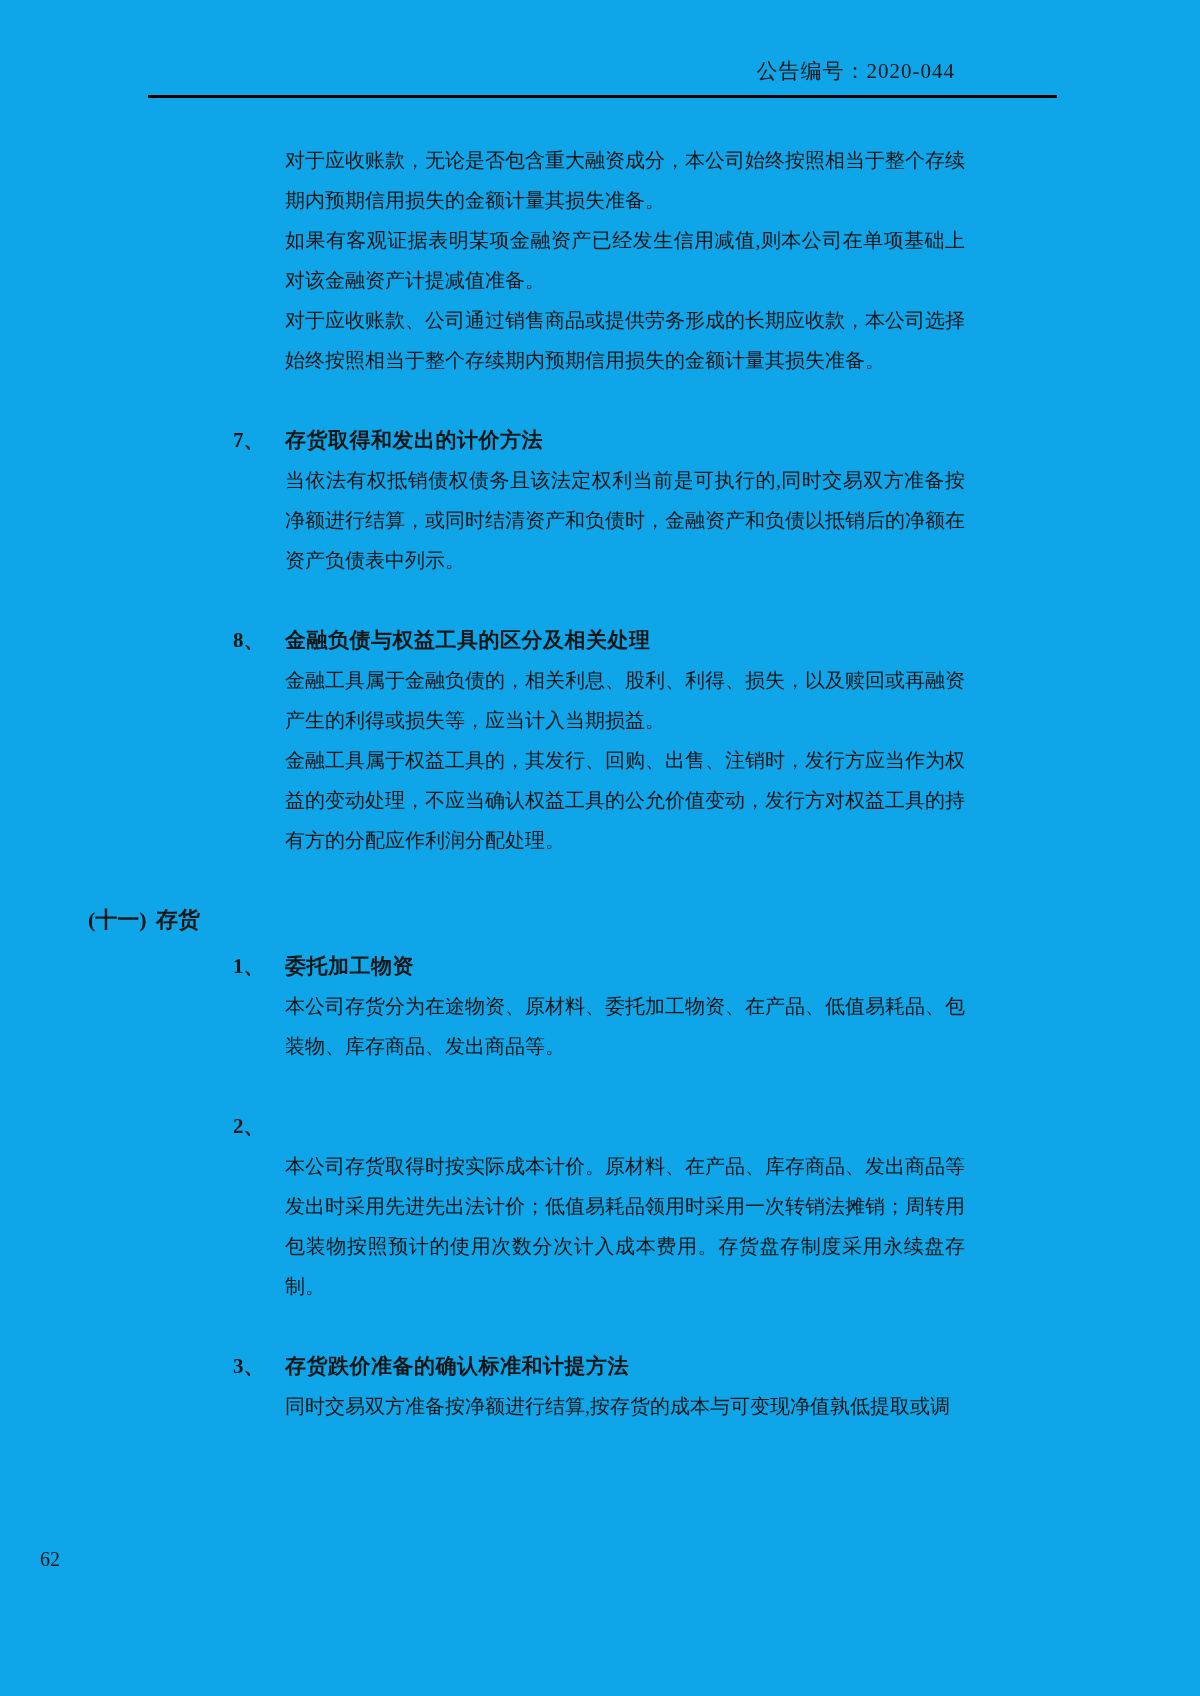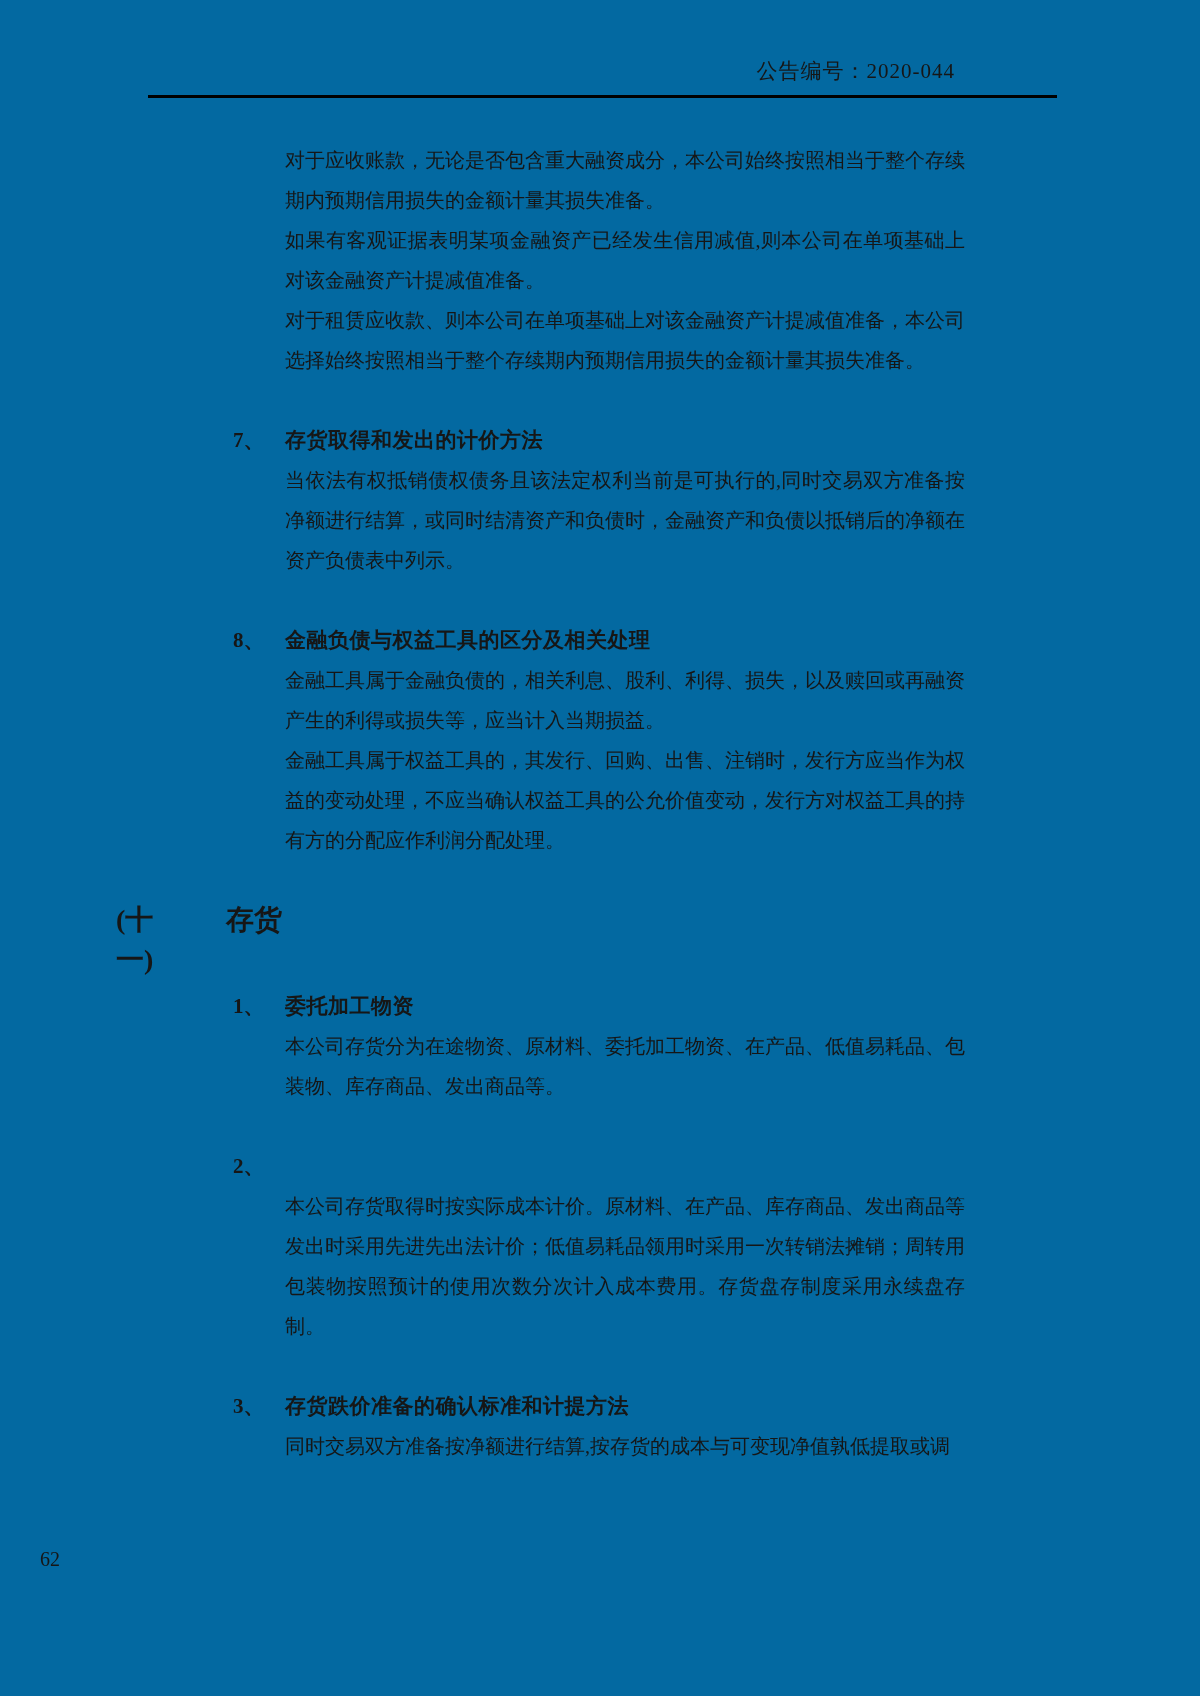--- a/index.html
+++ b/index.html
@@ -1,20 +1,20 @@
 <!DOCTYPE html>
 <html><head>
 <meta charset="utf-8">
 <style>
   html,body{margin:0;padding:0;}
   body{background:#ffffff;}
   .page{
     position:relative;
     width:1200px;height:1696px;
-    background:#0369a1;
+    background:#0ea5e9;
     overflow:hidden;
     font-family:"Liberation Serif","DejaVu Serif",serif;
     color:#161616;
   }
   .doc-num{
     padding-top:56px;
     margin-right:245px;
     text-align:right;
     font-size:21px;
     line-height:30px;
@@ -47,25 +47,24 @@
     font-family:"Liberation Serif","DejaVu Serif",serif;
   }
   .sec-head .title{
     font-family:"Liberation Sans","DejaVu Sans",sans-serif;
     letter-spacing:0.5px;
   }
   .chapter-head{
     display:flex;
     margin-top:40px;
     margin-bottom:6px;
-    margin-left:116px;
+    margin-left:88px;
     font-weight:bold;
-    font-size:28px;
+    font-size:22px;
     line-height:40px;
-    gap:42px;
   }
   .chapter-head .num{
     flex:none;width:68px;
     font-family:"Liberation Serif","DejaVu Serif",serif;
     font-weight:bold;
   }
   .chapter-head .title{
     font-family:"Liberation Sans","DejaVu Sans",sans-serif;
   }
   .page-num{
@@ -83,21 +82,21 @@
 
 <div class="page">
 
   <div class="doc-num">公告编号：2020-044</div>
   <div class="rule"></div>
 
   <div class="content">
 
     <p class="para">对于应收账款，无论是否包含重大融资成分，本公司始终按照相当于整个存续期内预期信用损失的金额计量其损失准备。</p>
     <p class="para">如果有客观证据表明某项金融资产已经发生信用减值,则本公司在单项基础上对该金融资产计提减值准备。</p>
-    <p class="para">对于租赁应收款、则本公司在单项基础上对该金融资产计提减值准备，本公司选择始终按照相当于整个存续期内预期信用损失的金额计量其损失准备。</p>
+    <p class="para">对于应收账款、公司通过销售商品或提供劳务形成的长期应收款，本公司选择始终按照相当于整个存续期内预期信用损失的金额计量其损失准备。</p>
 
     <div class="sec-head">
       <span class="num">7、</span>
       <span class="title">存货取得和发出的计价方法</span>
     </div>
     <p class="para">当依法有权抵销债权债务且该法定权利当前是可执行的,同时交易双方准备按净额进行结算，或同时结清资产和负债时，金融资产和负债以抵销后的净额在资产负债表中列示。</p>
 
     <div class="sec-head">
       <span class="num">8、</span>
       <span class="title">金融负债与权益工具的区分及相关处理</span>

